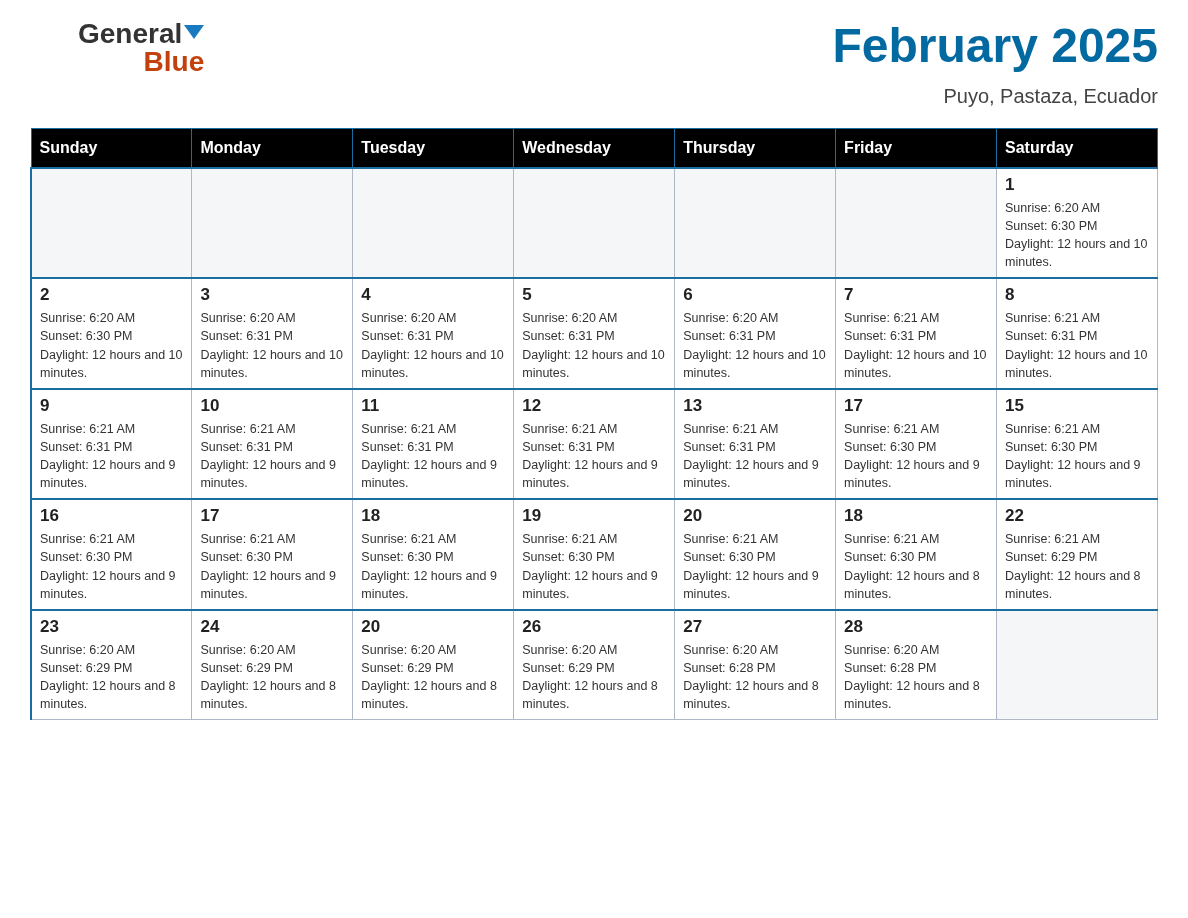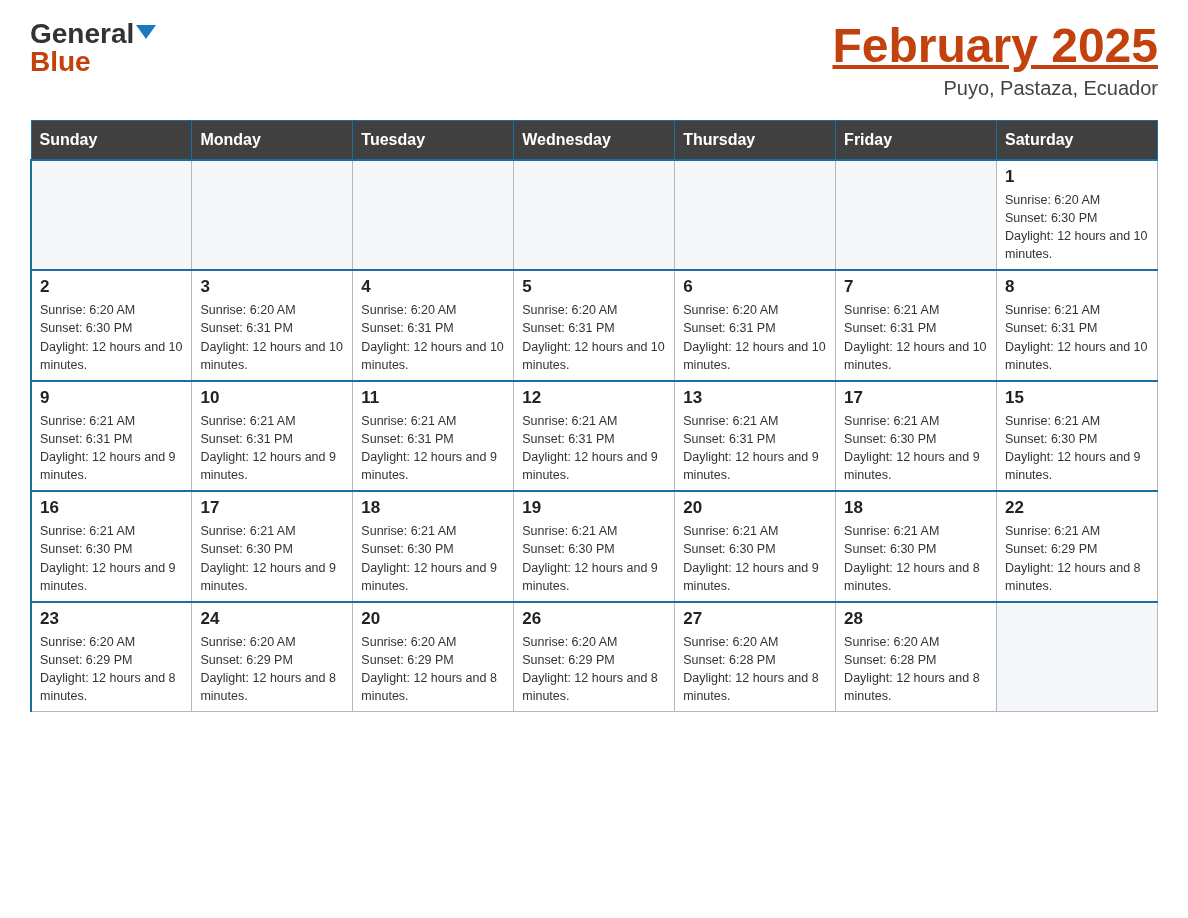--- a/index.html
+++ b/index.html
@@ -12,21 +12,22 @@
     }
     .header {
       display: flex;
       justify-content: space-between;
       align-items: flex-start;
       margin-bottom: 20px;
     }
     .logo {
       display: flex;
       flex-direction: column;
-      align-items: flex-start;
+      align-items: flex-end;
+      margin-left: 48px;
     }
     .logo-general {
       font-size: 28px;
       font-weight: bold;
       color: #333;
       line-height: 1;
     }
     .logo-blue {
       font-size: 28px;
       font-weight: bold;
@@ -47,35 +48,34 @@
     .logo-line1 {
       display: flex;
       align-items: center;
     }
     .title-block {
       text-align: right;
     }
     .month-title {
       font-size: 48px;
       font-weight: bold;
-      color: #c2410c;
+      color: #0369a1;
       line-height: 1.1;
-      text-decoration: underline;
     }
     .location-title {
       font-size: 20px;
       color: #444;
-      margin-top: 4px;
+      margin-top: 12px;
     }
     .calendar {
       width: 100%;
       border-collapse: collapse;
     }
     .calendar thead tr th {
-      background-color: #404040;
+      background-color: #000000;
       color: #fff;
       font-size: 16px;
       font-weight: bold;
       padding: 10px 8px;
       text-align: left;
       border: 1px solid #1a6fa0;
     }
     .calendar tbody tr td {
       border: 1px solid #b0b8c8;
       vertical-align: top;

